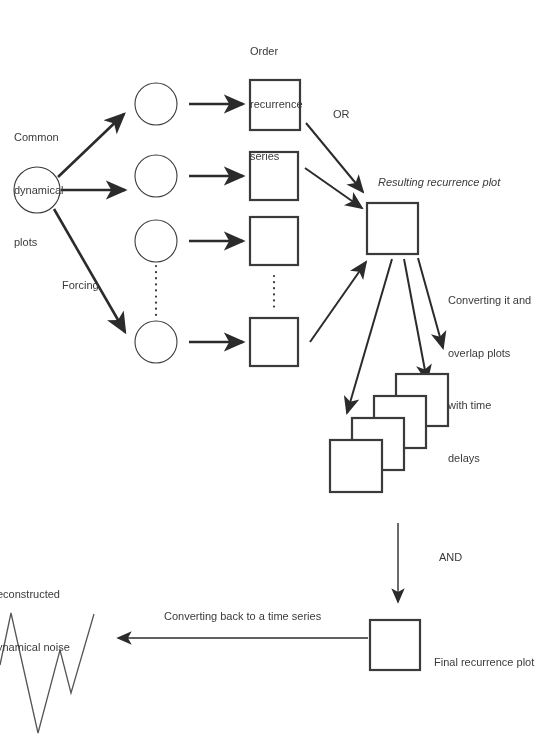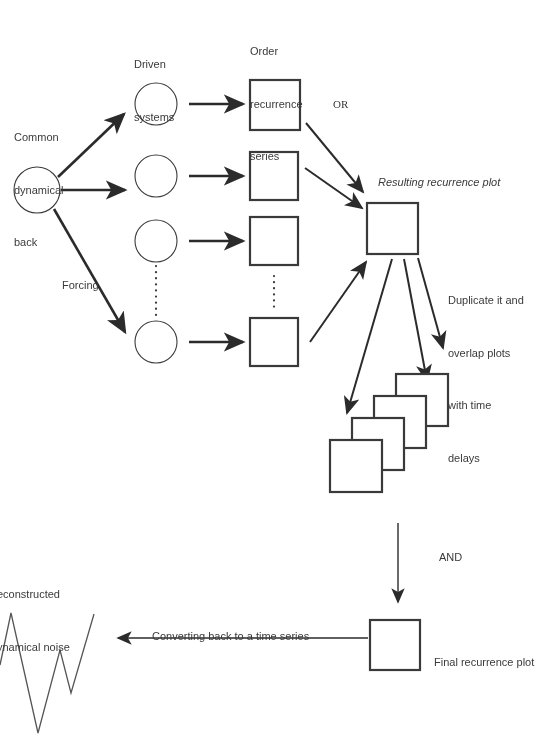--- a/index.html
+++ b/index.html
@@ -132,51 +132,47 @@
     <rect class="shape-fill thick" x="370" y="620" width="50" height="50"></rect>
 
     <path class="arrow-line arrow-thin" d="M368,638 L118,638" marker-end="url(#ah-thin)"></path>
 
     <path class="series-path" d="M0,665 L11,613 L38,733 L60,650 L71,693 L94,614"></path>
   </svg>
 
   <div class="lbl" style="left:14px; top:94px;">
     <div>Common</div>
     <div>dynamical</div>
-    <div>back</div>
+    <div>plots</div>
   </div>
 
-  <div class="lbl" style="left:134px; top:21px;">
-    <div>Driven</div>
-    <div>systems</div>
-  </div>
 
   <div class="lbl" style="left:250px; top:8px;">
     <div>Order</div>
     <div>recurrence</div>
     <div>series</div>
   </div>
 
   <div class="lbl" style="left:62px; top:277px;">Forcing</div>
 
-  <div class="lbl" style="left:333px; top:96px;font-family:Liberation Serif, serif;">OR</div>
+  <div class="lbl" style="left:333px; top:106px;">OR</div>
 
   <div class="lbl" style="left:378px; top:174px;font-style:italic;">Resulting recurrence plot</div>
 
   <div class="lbl" style="left:448px; top:257px;">
-    <div>Duplicate it and</div>
+    <div>Converting it and</div>
     <div>overlap plots</div>
     <div>with time</div>
     <div>delays</div>
   </div>
 
   <div class="lbl" style="left:411px; top:549px;margin-left:28px;">AND</div>
 
   <div class="lbl" style="left:434px; top:638px;margin-top:16px;">Final recurrence plot</div>
 
-  <div class="lbl" style="left:152px; top:608px;margin-top:20px;">Converting back to a time series</div>
+  <div class="lbl" style="left:164px; top:608px;">Converting back to a time series</div>
 
   <div class="lbl" style="left:-3px; top:551px;">
     <div>econstructed</div>
     <div>ynamical noise</div>
   </div>
 
 </div>
 
 </body></html>

